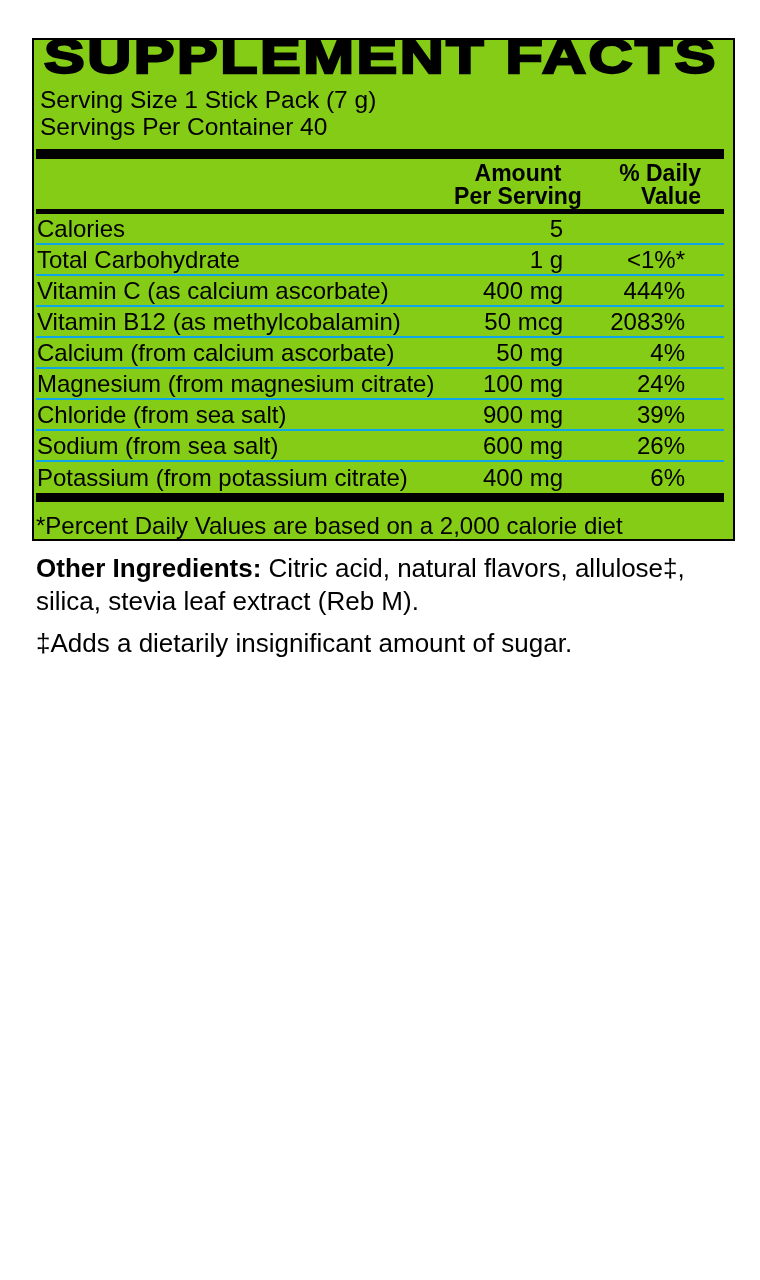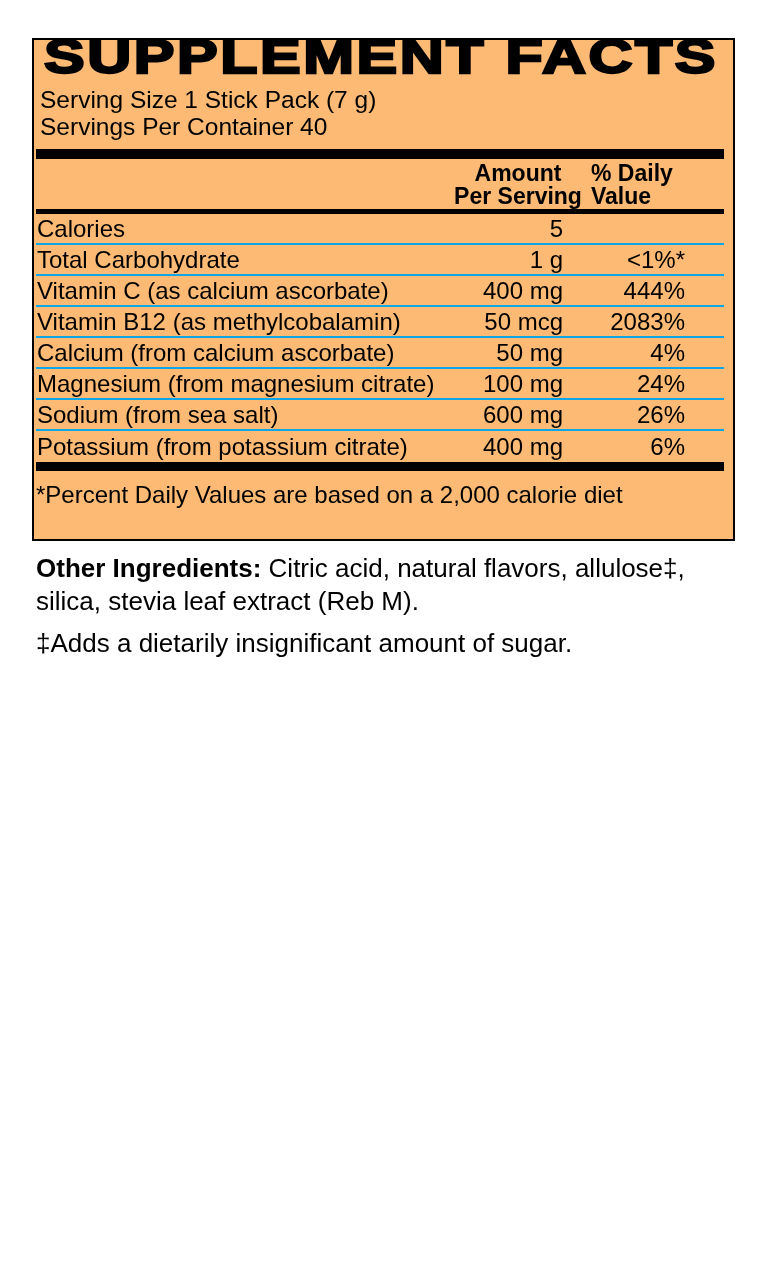--- a/index.html
+++ b/index.html
@@ -18,21 +18,21 @@
 
   .panel {
     position: absolute;
     left: 32px;
     top: 38px;
     width: 703px;
     height: 503px;
     border: 2.5px solid #000;
     box-sizing: border-box;
     padding: 0 9px 0 2px;
-    background: #fdba74;
+    background: #84cc16;
   }
 
   .title {
     margin: -3px 0 0 8px;
     font-size: 48px;
     font-weight: bold;
     letter-spacing: 2px;
     line-height: 40px;
     white-space: nowrap;
     -webkit-text-stroke: 2.3px #000;
@@ -64,21 +64,21 @@
     top: 3px;
     width: 160px;
     text-align: center;
     white-space: pre-line;
   }
   .header-dv {
     position: absolute;
     right: 23px;
     top: 3px;
     width: 110px;
-    text-align: left;
+    text-align: right;
     white-space: pre-line;
   }
 
   .row {
     position: relative;
     height: 31px;
     box-sizing: border-box;
     border-bottom: 2px solid #0ea5e9;
     font-size: 24px;
     display: flex;
@@ -175,20 +175,25 @@
     <span class="label">Calcium (from calcium ascorbate)</span>
     <span class="cell-amount">50 mg</span>
     <span class="cell-dv">4%</span>
   </div>
   <div class="row">
     <span class="label">Magnesium (from magnesium citrate)</span>
     <span class="cell-amount">100 mg</span>
     <span class="cell-dv">24%</span>
   </div>
   <div class="row">
+    <span class="label">Chloride (from sea salt)</span>
+    <span class="cell-amount">900 mg</span>
+    <span class="cell-dv">39%</span>
+  </div>
+  <div class="row">
     <span class="label">Sodium (from sea salt)</span>
     <span class="cell-amount">600 mg</span>
     <span class="cell-dv">26%</span>
   </div>
   <div class="row last">
     <span class="label">Potassium (from potassium citrate)</span>
     <span class="cell-amount">400 mg</span>
     <span class="cell-dv">6%</span>
   </div>
 

